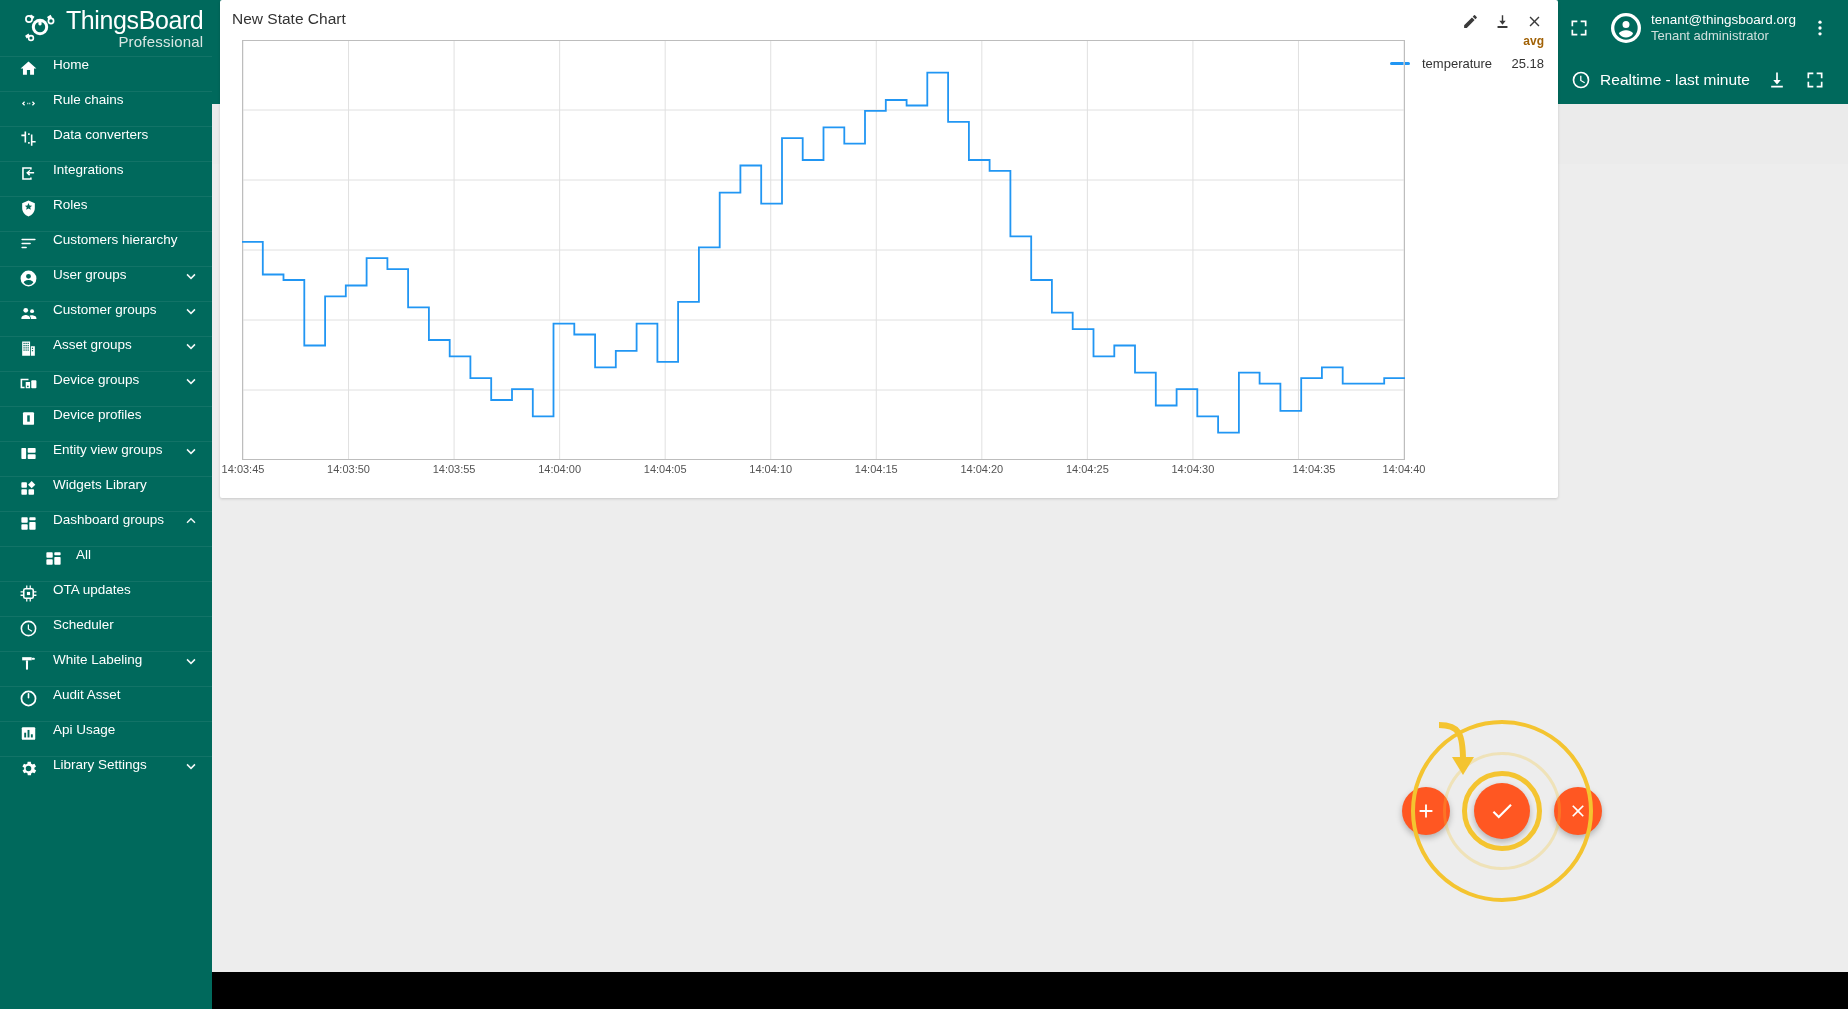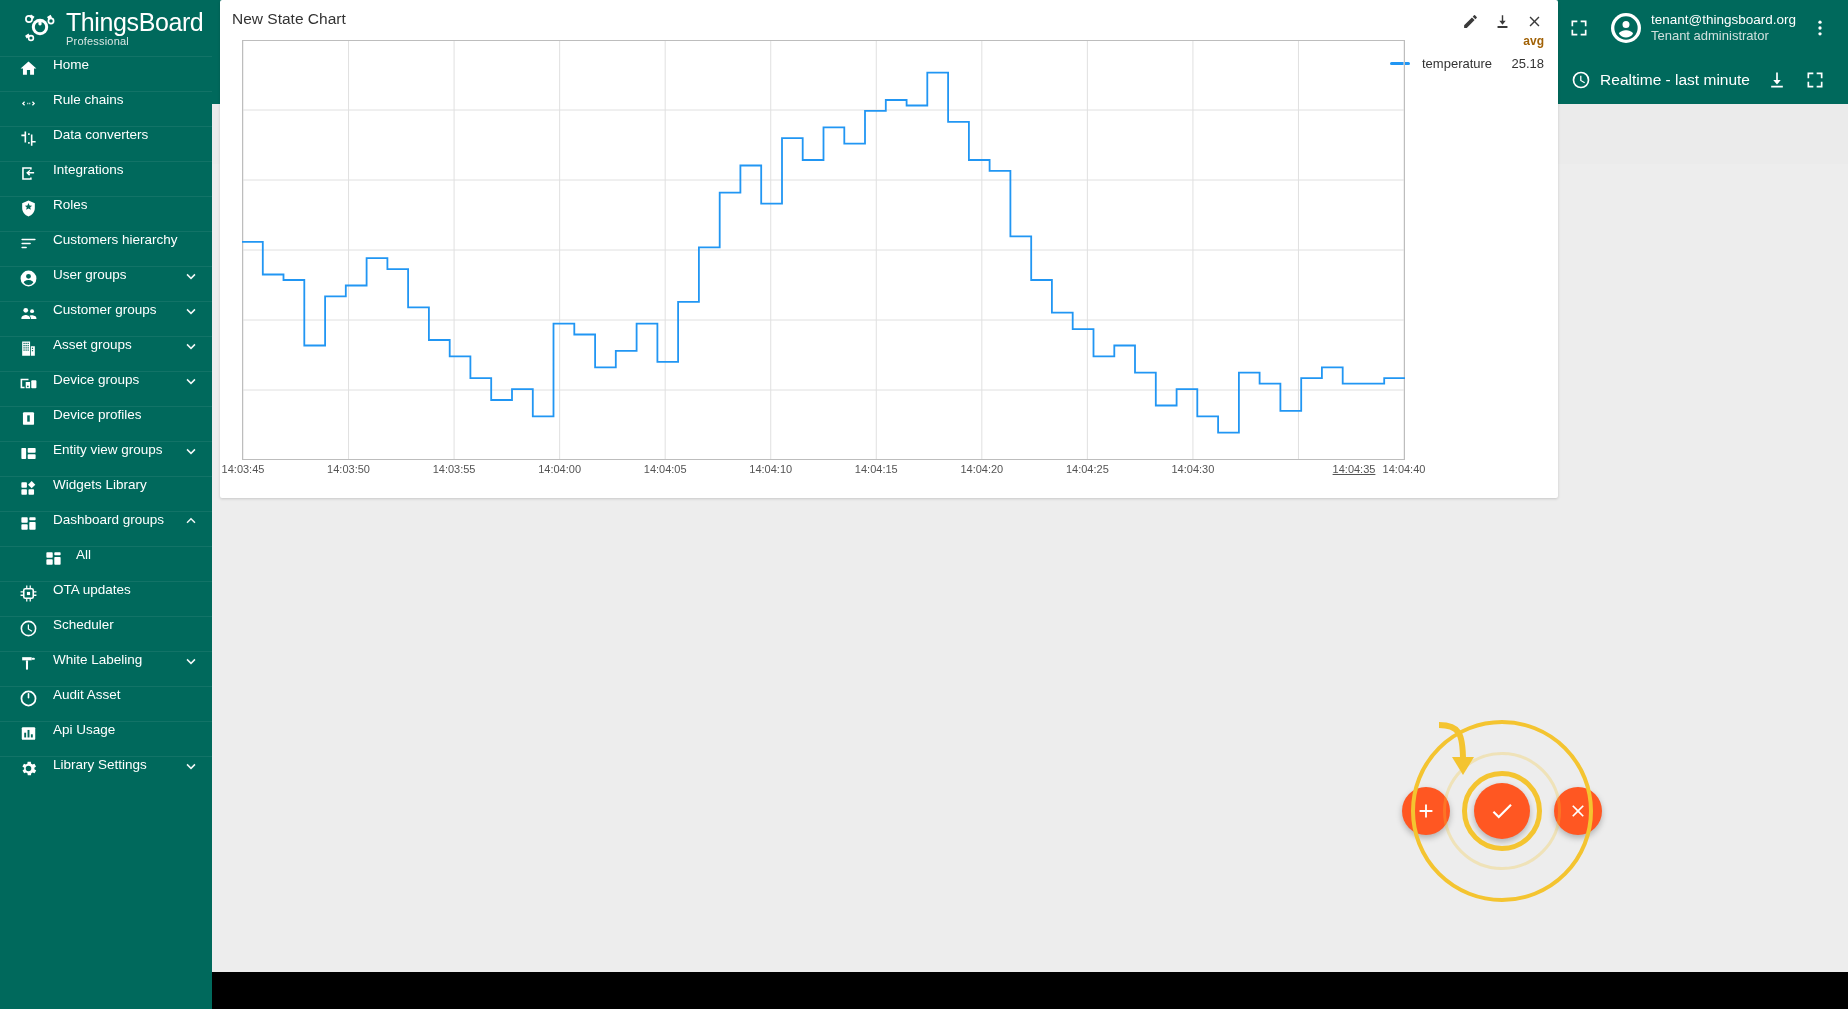--- a/index.html
+++ b/index.html
@@ -19,21 +19,21 @@
     height: 56px; display: flex; align-items: center; padding-left: 20px;
     position: relative;
   }
   .logo-mark { width: 40px; height: 40px; flex: 0 0 40px; }
   .logo-text { margin-left: 6px; line-height: 1; }
   .logo-title {
     font-size: 25px; letter-spacing: -0.4px; color: #fff; font-weight: 400;
     display: block;
   }
   .logo-sub {
-    font-size: 11px; color: #d9e6e3; text-align: left; display: block;
+    font-size: 15px; color: #d9e6e3; text-align: right; display: block;
     margin-top: 1px; letter-spacing: .2px;
   }
   .nav-item {
     display: flex; align-items: flex-start; height: 35px; padding-left: 17px;
     font-size: 13.5px; color: #fff; position: relative;
     border-top: 1px solid rgba(255,255,255,0.07);
     cursor: pointer; white-space: nowrap;
   }
   .nav-item .ico {
     width: 22px; height: 22px; flex: 0 0 22px; display: flex;
@@ -626,21 +626,21 @@
           <span class="xlabel" style="left: 1px;">14:03:45</span>
           <span class="xlabel" style="left: 106.545px;">14:03:50</span>
           <span class="xlabel" style="left: 212.091px;">14:03:55</span>
           <span class="xlabel" style="left: 317.636px;">14:04:00</span>
           <span class="xlabel" style="left: 423.182px;">14:04:05</span>
           <span class="xlabel" style="left: 528.727px;">14:04:10</span>
           <span class="xlabel" style="left: 634.273px;">14:04:15</span>
           <span class="xlabel" style="left: 739.818px;">14:04:20</span>
           <span class="xlabel" style="left: 845.364px;">14:04:25</span>
           <span class="xlabel" style="left: 950.909px;">14:04:30</span>
-          <span class="xlabel" style="left: 1112px; text-decoration: underline;">14:04:35</span>
+          <span class="xlabel" style="left: 1072px;">14:04:35</span>
           <span class="xlabel" style="left: 1162px;">14:04:40</span>
         </div>
     </div>
   </section>
 
   <svg class="tip-arrow" viewBox="0 0 60 60">
     <path d="M6 4 C 26 4, 30 12, 30 40" stroke="#f4c430" stroke-width="6" fill="none"></path>
     <path d="M30 54 L 19 36 L 41 36 Z" fill="#f4c430"></path>
   </svg>
 

